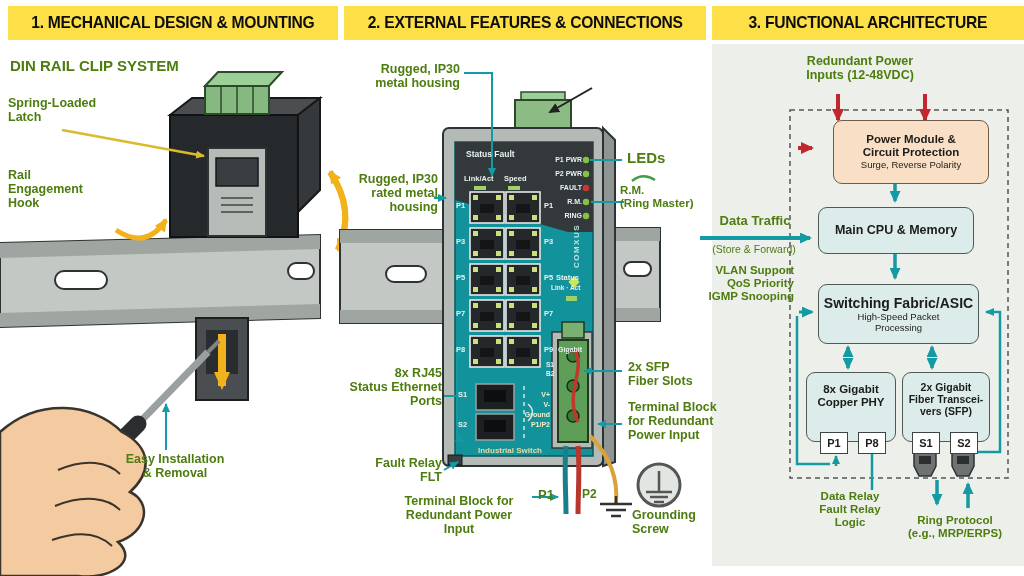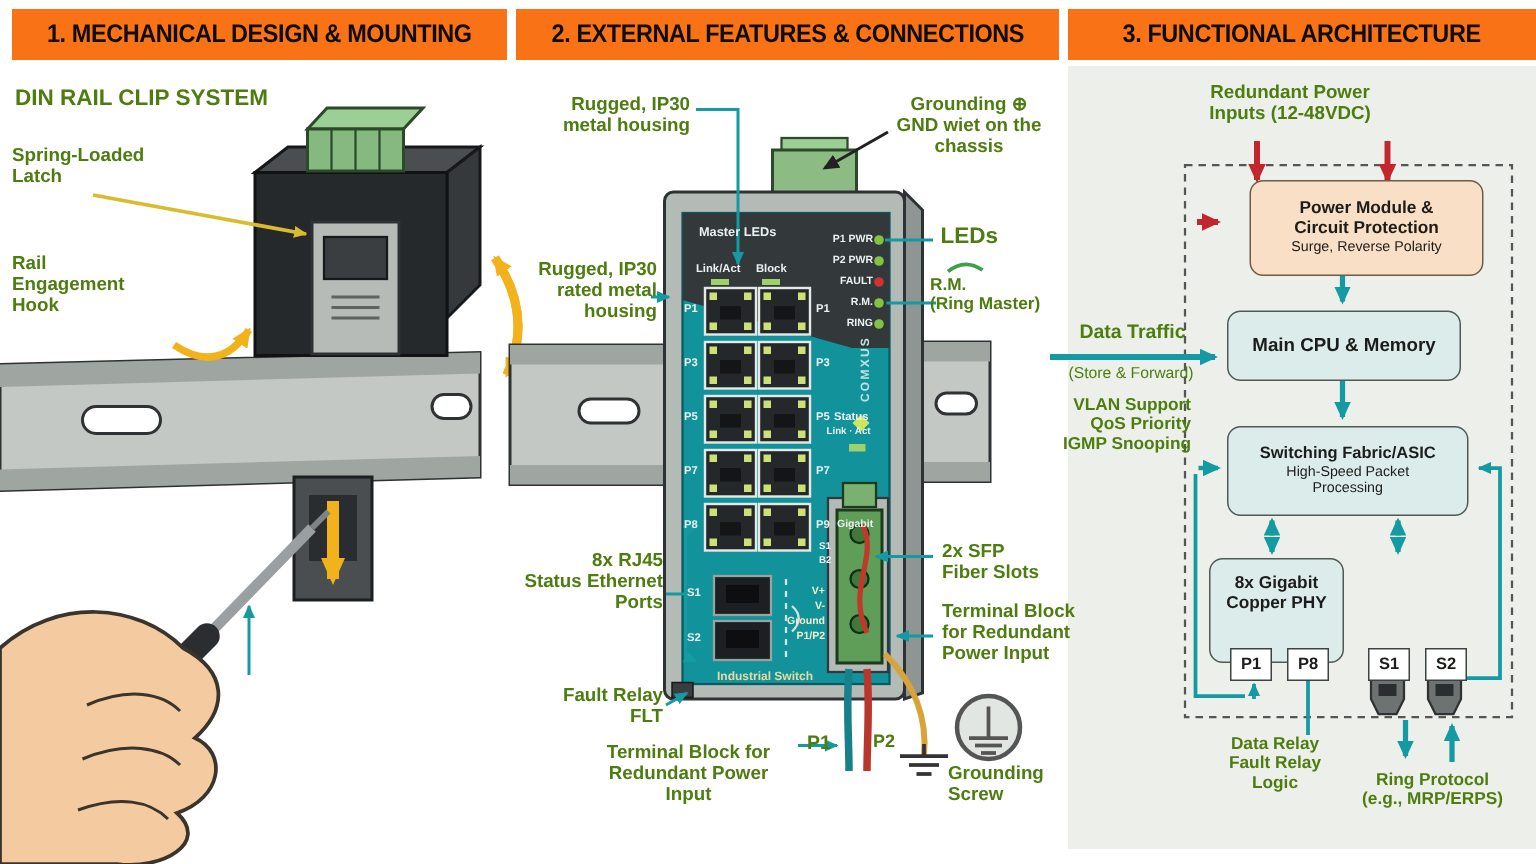--- a/index.html
+++ b/index.html
@@ -1,18 +1,18 @@
 <!DOCTYPE html>
 <html><head>
 <meta charset="utf-8">
 <style>
   html,body{margin:0;padding:0;background:#fff;}
   .stage{position:relative;width:1024px;height:576px;background:#ffffff;overflow:hidden;
          font-family:"Liberation Sans",sans-serif;}
-  .hdr{position:absolute;background:#f97316;color:#0e0e0e;display:flex;align-items:center;
+  .hdr{position:absolute;background:#fde047;color:#0e0e0e;display:flex;align-items:center;
        justify-content:center;font-weight:800;font-size:17px;letter-spacing:-0.3px;}
   .hdr span{transform:scaleX(0.92);white-space:nowrap;}
   .p3bg{position:absolute;left:712px;top:44px;width:312px;height:522px;background:#edf0ea;}
   svg.art{position:absolute;left:0;top:0;}
   .lbl{position:absolute;white-space:pre-line;color:#4d7c0f;font-weight:700;line-height:1.13;
        font-size:12.5px;}
   .r{text-align:right;} .c{text-align:center;}
   .dtx{position:absolute;color:#e9f1f1;font-weight:700;white-space:pre;line-height:1;}
   .box{position:absolute;border:1.7px solid #57514a;border-radius:9px;display:flex;
        flex-direction:column;align-items:center;justify-content:center;text-align:center;
@@ -240,26 +240,25 @@
       <rect x="957" y="456" width="12" height="8" fill="#2b2e30"></rect>
     </g>
   </svg>
 
   <div class="lbl" style="left:10px;top:58px;width:220px;font-size:15px;font-weight:800;">DIN RAIL CLIP SYSTEM</div>
   <div class="lbl" style="left:8px;top:96px;width:112px;">Spring-Loaded
 Latch</div>
   <div class="lbl" style="left:8px;top:168px;width:112px;">Rail
 Engagement
 Hook</div>
+  <div class="lbl c" style="left:110px;top:452px;width:130px;">Easy Installation
+&amp; Removal</div>
 
   <div class="lbl r" style="left:352px;top:62px;width:108px;">Rugged, IP30
 metal housing</div>
-  <div class="lbl c" style="left:580px;top:62px;width:132px;">Grounding ⊕
-GND wiet on the
-chassis</div>
   <div class="lbl r" style="left:346px;top:172px;width:92px;">Rugged, IP30
 rated metal
 housing</div>
   <div class="lbl" style="left:627px;top:150px;width:60px;font-size:15px;">LEDs</div>
   <div class="lbl" style="left:620px;top:184px;width:92px;font-size:11.5px;">R.M.
 (Ring Master)</div>
   <div class="lbl r" style="left:336px;top:366px;width:106px;">8x RJ45
 Status Ethernet
 Ports</div>
   <div class="lbl" style="left:628px;top:360px;width:76px;">2x SFP
@@ -270,23 +269,23 @@
   <div class="lbl r" style="left:344px;top:456px;width:98px;">Fault Relay
 FLT</div>
   <div class="lbl c" style="left:386px;top:494px;width:146px;">Terminal Block for
 Redundant Power
 Input</div>
   <div class="lbl" style="left:538px;top:488px;width:22px;font-size:13px;">P1</div>
   <div class="lbl" style="left:582px;top:488px;width:22px;font-size:12px;">P2</div>
   <div class="lbl" style="left:632px;top:508px;width:72px;">Grounding
 Screw</div>
 
-  <div class="dtx" style="left:466px;top:150px;font-size:8.5px;">Master LEDs</div>
+  <div class="dtx" style="left:466px;top:150px;font-size:8.5px;">Status Fault</div>
   <div class="dtx" style="left:464px;top:175px;font-size:7.5px;">Link/Act</div>
-  <div class="dtx" style="left:504px;top:175px;font-size:7.5px;">Block</div>
+  <div class="dtx" style="left:504px;top:175px;font-size:7.5px;">Speed</div>
   <div class="dtx" style="left:540px;top:156px;width:42px;text-align:right;font-size:7px;">P1 PWR</div>
   <div class="dtx" style="left:540px;top:170px;width:42px;text-align:right;font-size:7px;">P2 PWR</div>
   <div class="dtx" style="left:540px;top:184px;width:42px;text-align:right;font-size:7px;">FAULT</div>
   <div class="dtx" style="left:540px;top:198px;width:42px;text-align:right;font-size:7px;">R.M.</div>
   <div class="dtx" style="left:540px;top:212px;width:42px;text-align:right;font-size:7px;">RING</div>
   <div class="dtx" style="left:456px;top:202px;font-size:7.5px;">P1</div>
   <div class="dtx" style="left:456px;top:238px;font-size:7.5px;">P3</div>
   <div class="dtx" style="left:456px;top:274px;font-size:7.5px;">P5</div>
   <div class="dtx" style="left:456px;top:310px;font-size:7.5px;">P7</div>
   <div class="dtx" style="left:456px;top:346px;font-size:7.5px;">P8</div>
@@ -318,30 +317,35 @@
   </div>
   <div class="lbl c" style="left:710px;top:214px;width:90px;font-size:13px;">Data Traffic</div>
   <div class="lbl c" style="left:702px;top:244px;width:104px;font-size:10.5px;font-weight:400;">(Store &amp; Forward)</div>
   <div class="box cyan" style="left:818px;top:207px;width:154px;height:45px;">
     <div class="bt" style="font-size:12.5px;">Main CPU &amp; Memory</div>
   </div>
   <div class="lbl r" style="left:708px;top:264px;width:86px;font-size:11.5px;">VLAN Support
 QoS Priority
 IGMP Snooping</div>
   <div class="box cyan" style="left:818px;top:284px;width:159px;height:58px;">
-    <div class="bt" style="font-size:11px;">Switching Fabric/ASIC</div>
+    <div class="bt" style="font-size:14px;">Switching Fabric/ASIC</div>
     <div class="bs">High-Speed Packet
 Processing</div>
   </div>
   <div class="box cyan" style="left:806px;top:372px;width:90px;height:70px;align-items:center;justify-content:flex-start;padding-top:10px;box-sizing:border-box;">
     <div class="bt">8x Gigabit
 Copper PHY</div>
   </div>
   <div class="tag" style="left:820px;top:432px;width:26px;height:20px;">P1</div>
   <div class="tag" style="left:858px;top:432px;width:26px;height:20px;">P8</div>
+  <div class="box cyan" style="left:902px;top:372px;width:88px;height:70px;align-items:center;justify-content:flex-start;padding-top:8px;box-sizing:border-box;">
+    <div class="bt" style="font-size:10.5px;">2x Gigabit
+Fiber Transcei-
+vers (SFP)</div>
+  </div>
   <div class="tag" style="left:912px;top:432px;width:26px;height:20px;">S1</div>
   <div class="tag" style="left:950px;top:432px;width:26px;height:20px;">S2</div>
   <div class="lbl c" style="left:804px;top:490px;width:92px;font-size:11.5px;">Data Relay
 Fault Relay
 Logic</div>
   <div class="lbl c" style="left:898px;top:514px;width:114px;font-size:11.5px;">Ring Protocol
 (e.g., MRP/ERPS)</div>
 
 </div>
 

